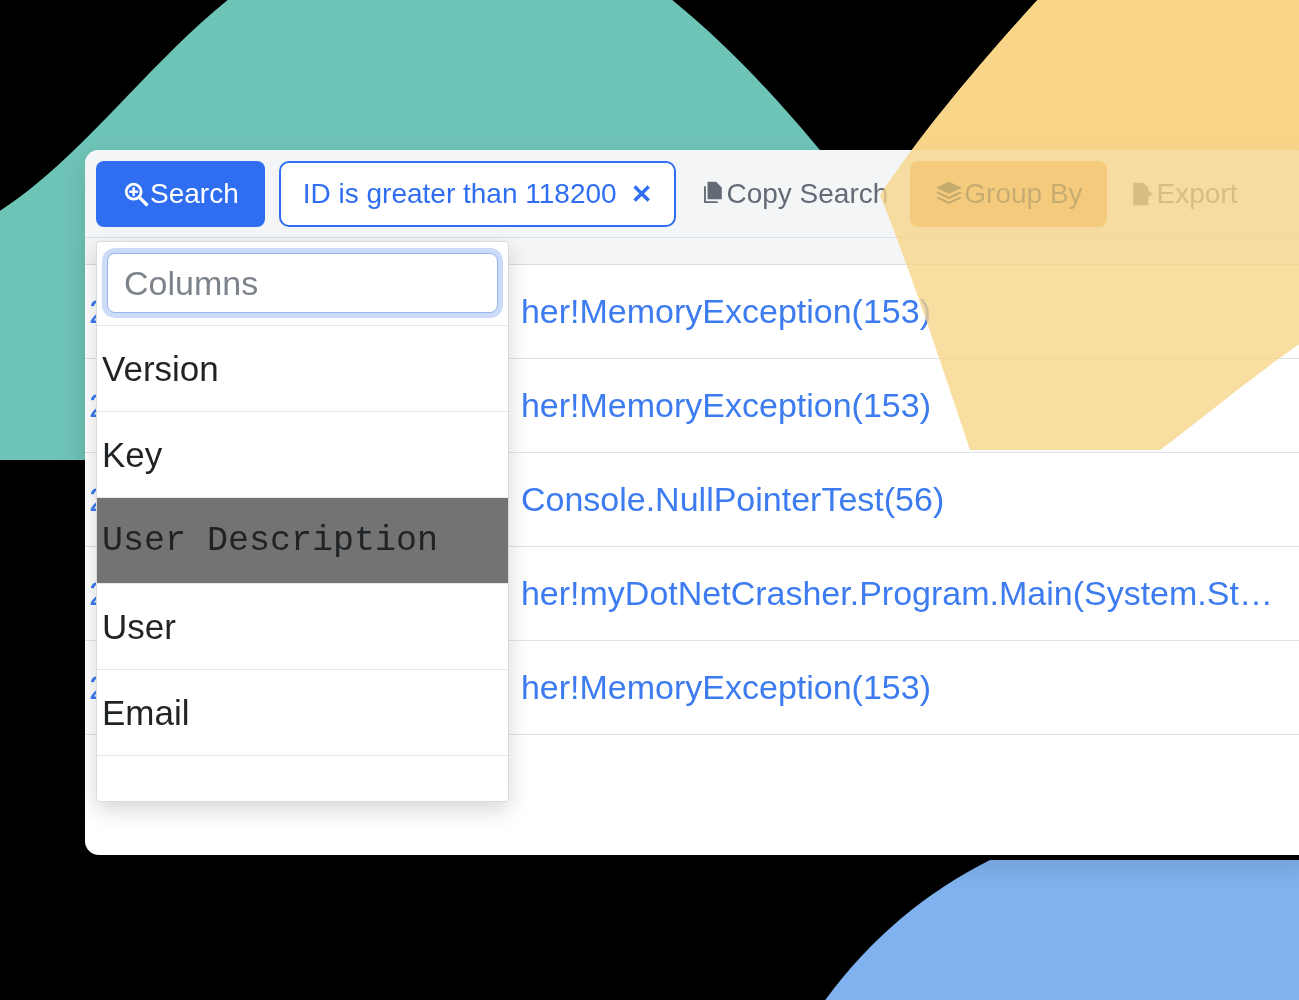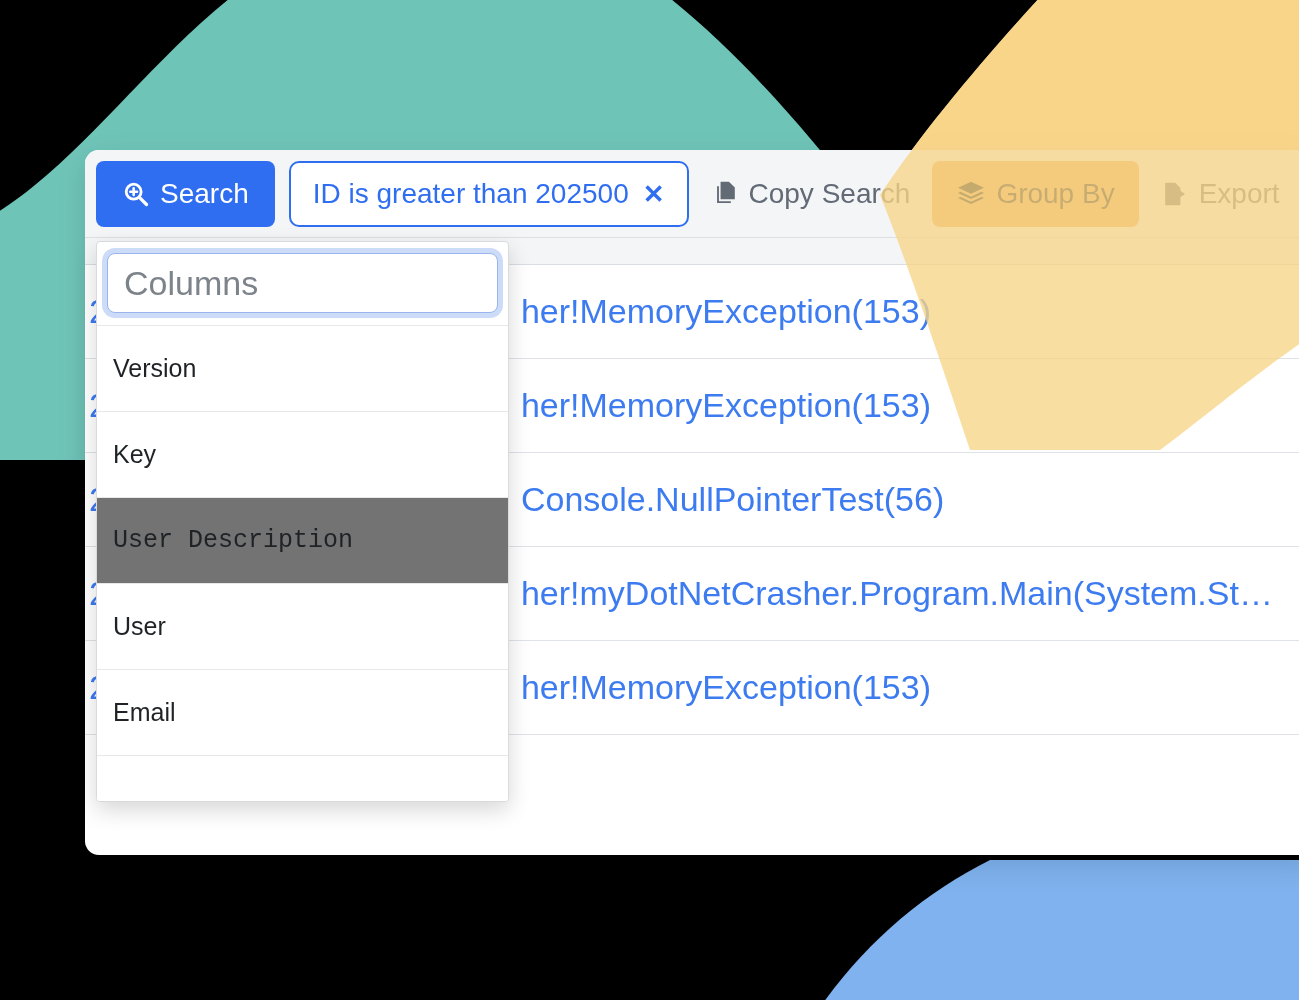--- a/index.html
+++ b/index.html
@@ -45,21 +45,20 @@
     border-bottom: 1px solid #dcdfe3;
     display: flex;
     align-items: center;
     padding-left: 11px;
     box-sizing: border-box;
     gap: 14px;
   }
   .btn {
     display: inline-flex;
     align-items: center;
-    gap: 10px;
     border: none;
     border-radius: 8px;
     font-size: 28px;
     font-family: "Liberation Sans", sans-serif;
     cursor: pointer;
     white-space: nowrap;
     padding: 0 22px;
     height: 66px;
     box-sizing: border-box;
   }
@@ -152,23 +151,23 @@
     border-radius: 8px;
     outline: none;
     box-shadow: 0 0 0 5px #ccdbf7;
     background: #ffffff;
   }
   #columns-search-input::placeholder { color: #7d838a; opacity: 1; }
   .dropdown-item {
     height: 86px;
     display: flex;
     align-items: center;
-    padding-left: 16px;
-    box-sizing: border-box;
-    font-size: 25px;
+    padding-left: 5px;
+    box-sizing: border-box;
+    font-size: 35px;
     color: #1f2326;
     border-top: 1px solid #e6e8ea;
     cursor: pointer;
     background: #ffffff;
   }
   .dropdown-item.highlighted { background: #737373; font-family: Liberation Mono, monospace; }
   #dropdown-item-partial {
     height: 45px;
     border-top: 1px solid #e6e8ea;
     background: #ffffff;
@@ -201,21 +200,21 @@
           <svg width="28" height="28" viewBox="0 0 24 24" fill="none">
             <circle cx="10" cy="10" r="6.4" stroke="#ffffff" stroke-width="2.4"></circle>
             <path d="M10 7.1v5.8M7.1 10h5.8" stroke="#ffffff" stroke-width="2.2" stroke-linecap="round"></path>
             <path d="M14.9 14.9 L21 21" stroke="#ffffff" stroke-width="2.8" stroke-linecap="round"></path>
           </svg>
         </span>
         <span>Search</span>
       </button>
 
       <div id="filter-chip">
-        <span>ID is greater than 202500</span>
+        <span>ID is greater than 118200</span>
         <span id="filter-chip-remove">✕</span>
       </div>
 
       <button class="btn btn-plain" id="copy-search-button">
         <span class="icon">
           <svg width="28" height="28" viewBox="0 0 24 24" fill="#626a75">
             <path d="M8.2 1.6h7.2L20.4 6.4v10.2H8.2z"></path>
             <path d="M5.2 5.4h1.6v12.8h10.2v1.6H5.2z"></path>
           </svg>
         </span>

